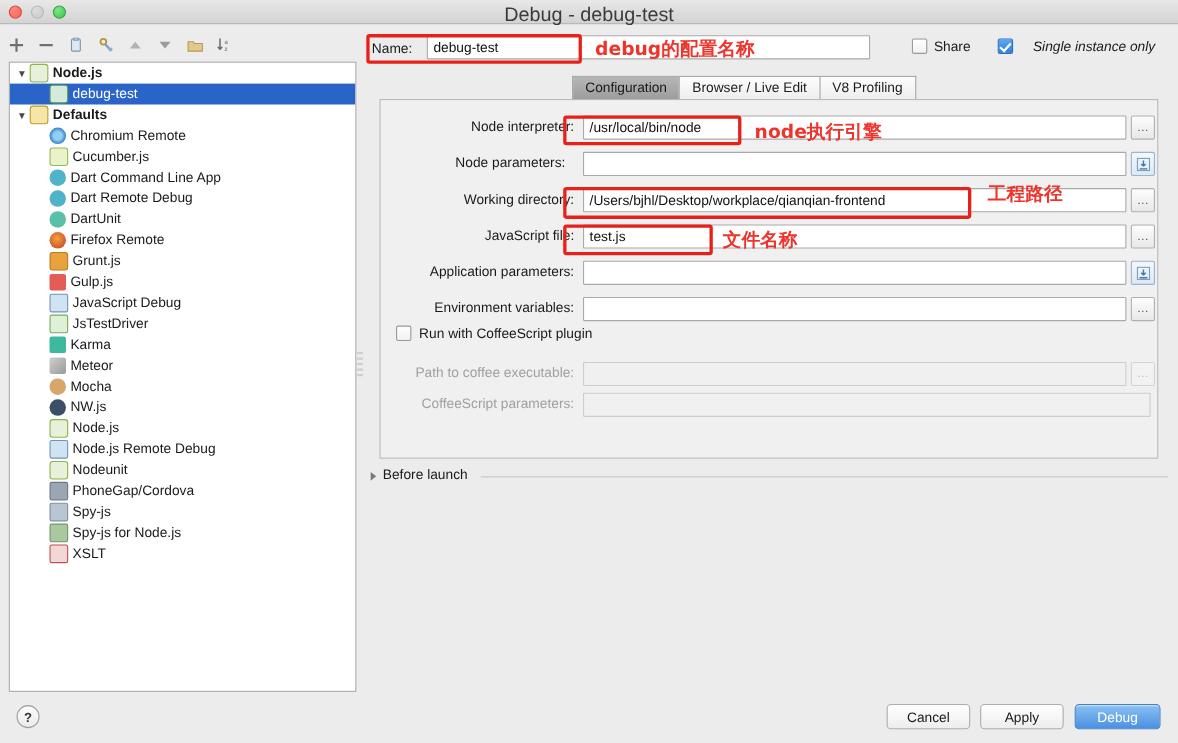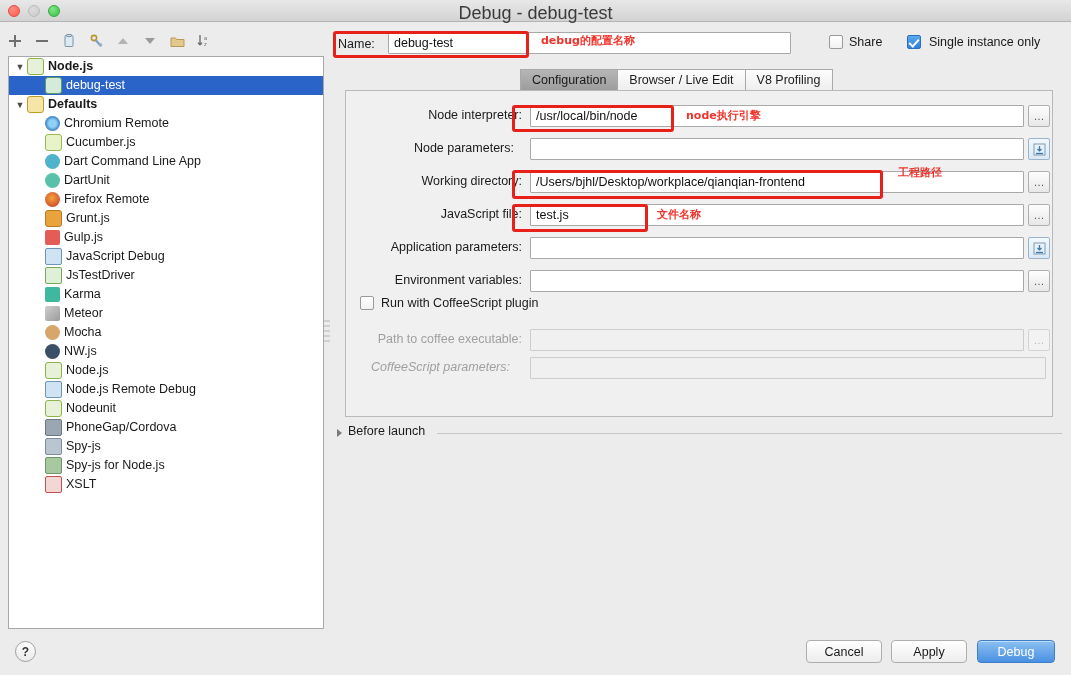--- a/index.html
+++ b/index.html
@@ -118,21 +118,21 @@
   }
   .name-input {
     position: absolute; left: 56px; top: 0;
     width: 403px; height: 22px;
     background: #ffffff; border: 1px solid #a9a9a9;
     box-sizing: border-box;
     font-size: 12.5px; color: #111; padding: 0 5px; line-height: 20px;
     border-radius: 1px;
   }
   .share-box { position: absolute; left: 497px; top: 3px; display: flex; align-items: center; gap: 6px; }
-  .single-box { position: absolute; left: 575px; top: 3px; display: flex; align-items: flex-start; gap: 8px; }
+  .single-box { position: absolute; left: 575px; top: 3px; display: flex; align-items: flex-start; gap: 18px; font-style: italic; }
   .cb {
     width: 14px; height: 14px; box-sizing: border-box;
     border: 1px solid #9a9a9a; border-radius: 2px;
     background: linear-gradient(to bottom, #ffffff, #f1f1f1);
     display: inline-block; position: relative;
   }
   .cb.checked {
     background: linear-gradient(to bottom, #5ca8f0, #2f7fdc);
     border-color: #2a6fbf;
   }
@@ -235,21 +235,21 @@
   }
 
   
   .redbox {
     position: absolute; border: 3px solid #e8201a;
     border-radius: 3px; box-sizing: border-box;
     pointer-events: none;
   }
   .redtext {
     position: absolute; color: #ef342c;
-    font-size: 11px; font-weight: bold;
+    font-size: 17px; font-weight: bold;
     white-space: nowrap;
     font-family: "DejaVu Sans", "Liberation Sans", sans-serif;
   }
 </style>
 </head>
 <body>
 
 <div class="window">
 
   <div class="titlebar">
@@ -336,20 +336,26 @@
         <span class="tw-spacer"></span>
         <span class="indent"></span>
         <span class="ticon ic-cucumber"></span>
         <span class="tlabel">Cucumber.js</span>
       </div>
       <div class="tree-row">
         <span class="tw-spacer"></span>
         <span class="indent"></span>
         <span class="ticon ic-dart"></span>
         <span class="tlabel">Dart Command Line App</span>
+      </div>
+      <div class="tree-row">
+        <span class="tw-spacer"></span>
+        <span class="indent"></span>
+        <span class="ticon ic-dart"></span>
+        <span class="tlabel">Dart Remote Debug</span>
       </div>
       <div class="tree-row">
         <span class="tw-spacer"></span>
         <span class="indent"></span>
         <span class="ticon ic-dart2"></span>
         <span class="tlabel">DartUnit</span>
       </div>
       <div class="tree-row">
         <span class="tw-spacer"></span>
         <span class="indent"></span>
@@ -521,21 +527,21 @@
           <span class="flabel" style="right: 532px;">Environment variables:</span>
           <div class="finput" style="left: 184px; width: 494px;"></div>
           <div class="fbtn" style="left: 682px;">…</div>
         </div>
         <div class="frow" style="top: 238px; width: 708px;">
           <span class="flabel dim" style="right: 532px;">Path to coffee executable:</span>
           <div class="finput dim" style="left: 184px; width: 494px;"></div>
           <div class="fbtn dim" style="left: 682px;">…</div>
         </div>
         <div class="frow" style="top: 266px; width: 708px;">
-          <span class="flabel dim" style="right: 544px; font-style: italic;">CoffeeScript parameters:</span>
+          <span class="flabel dim" style="right: 532px;">CoffeeScript parameters:</span>
           <div class="finput dim" style="left: 184px; width: 516px;"></div>
         </div>
         <div class="coffee-row">
           <span class="cb"></span>
           <span class="cb-label">Run with CoffeeScript plugin</span>
         </div>
       </div>
 
     <div class="before-launch">
       <span class="bl-arrow"></span>

